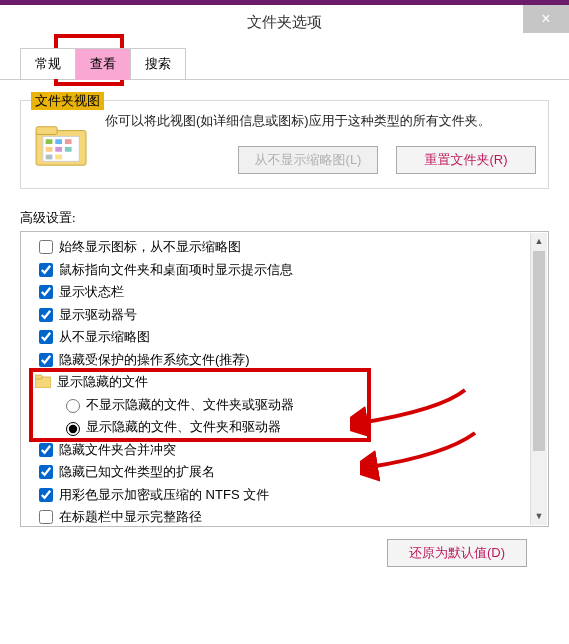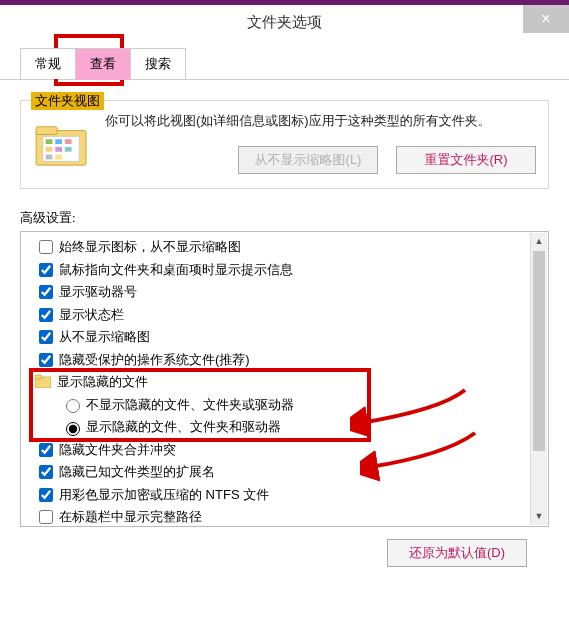--- a/index.html
+++ b/index.html
@@ -198,25 +198,25 @@
         <div class="row">
           <input type="checkbox" class="cb" style="">
           <span class="label">始终显示图标，从不显示缩略图</span>
         </div>
         <div class="row">
           <input type="checkbox" class="cb" checked="" style="">
           <span class="label">鼠标指向文件夹和桌面项时显示提示信息</span>
         </div>
         <div class="row">
           <input type="checkbox" class="cb" checked="" style="">
+          <span class="label">显示状态栏</span>
+        </div>
+        <div class="row">
+          <input type="checkbox" class="cb" checked="" style="">
           <span class="label">显示驱动器号</span>
-        </div>
-        <div class="row">
-          <input type="checkbox" class="cb" checked="" style="">
-          <span class="label">显示状态栏</span>
         </div>
         <div class="row">
           <input type="checkbox" class="cb" checked="" style="">
           <span class="label">从不显示缩略图</span>
         </div>
         <div class="row">
           <input type="checkbox" class="cb" checked="" style="">
           <span class="label">隐藏受保护的操作系统文件(推荐)</span>
         </div>
         <div class="row">

